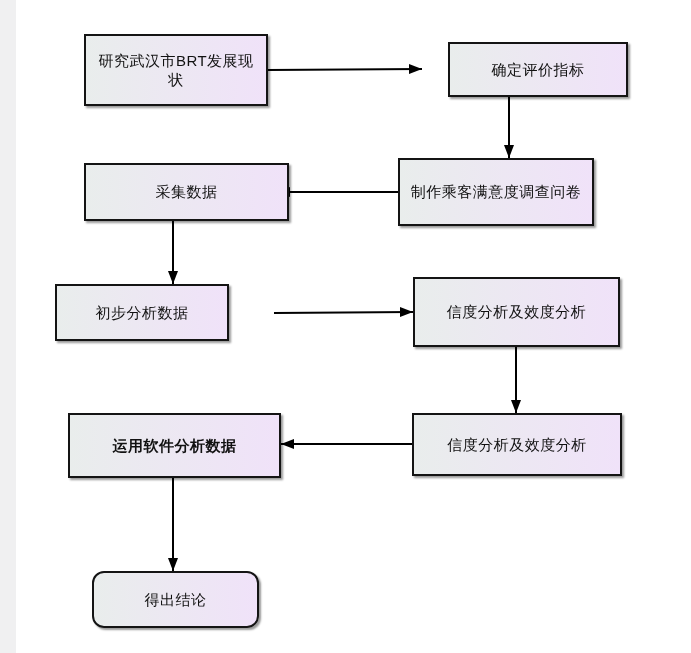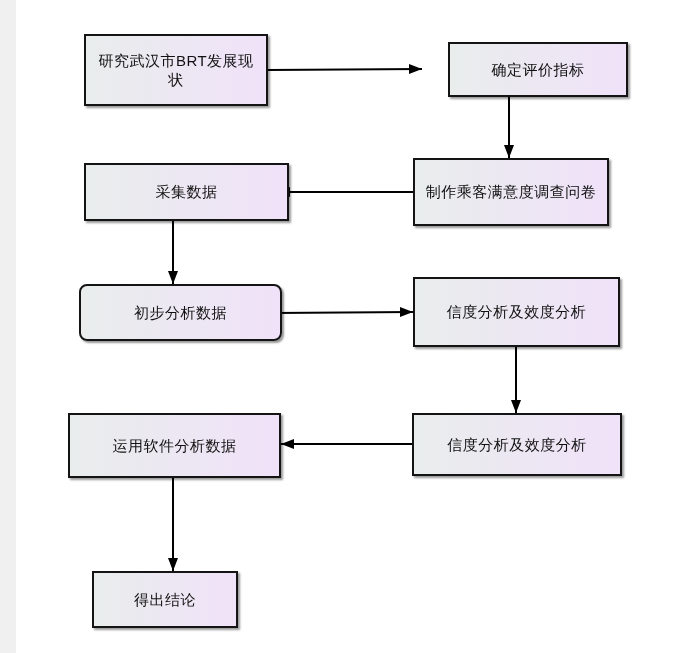--- a/index.html
+++ b/index.html
@@ -79,35 +79,35 @@
       <line x1="173" y1="478" x2="173" y2="571" marker-end="url(#arrowhead)"></line>
     </svg>
 
   <div id="nodes">
       <div class="node" style="left: 84px; top: 34px; width: 184px; height: 72px; justify-content: flex-end;">
         <span class="node-label">研究武汉市BRT发展现状</span>
       </div>
       <div class="node" style="left: 448px; top: 42px; width: 180px; height: 55px;">
         <span class="node-label">确定评价指标</span>
       </div>
-      <div class="node" style="left: 413px; top: 158px; width: 196px; height: 68px;">
+      <div class="node" style="left: 398px; top: 158px; width: 196px; height: 68px;">
         <span class="node-label">制作乘客满意度调查问卷</span>
       </div>
       <div class="node" style="left: 72px; top: 163px; width: 205px; height: 58px; margin-left: 12px;">
         <span class="node-label">采集数据</span>
       </div>
-      <div class="node" style="left: 79px; top: 284px; width: 203px; height: 57px; border-radius: 8px;">
+      <div class="node" style="left: 55px; top: 284px; width: 174px; height: 57px;">
         <span class="node-label">初步分析数据</span>
       </div>
       <div class="node" style="left: 413px; top: 277px; width: 207px; height: 70px;">
         <span class="node-label">信度分析及效度分析</span>
       </div>
       <div class="node" style="left: 412px; top: 413px; width: 210px; height: 63px;">
         <span class="node-label">信度分析及效度分析</span>
       </div>
-      <div class="node" style="left: 68px; top: 413px; width: 213px; height: 65px;">
+      <div class="node" style="left: 68px; top: 413px; width: 213px; height: 65px; font-weight: bold;">
         <span class="node-label">运用软件分析数据</span>
       </div>
-      <div class="node" style="left: 92px; top: 571px; width: 146px; height: 57px;">
+      <div class="node" style="left: 92px; top: 571px; width: 167px; height: 57px; border-radius: 12px;">
         <span class="node-label">得出结论</span>
       </div>
     </div>
 </div>
 
 </body></html>

